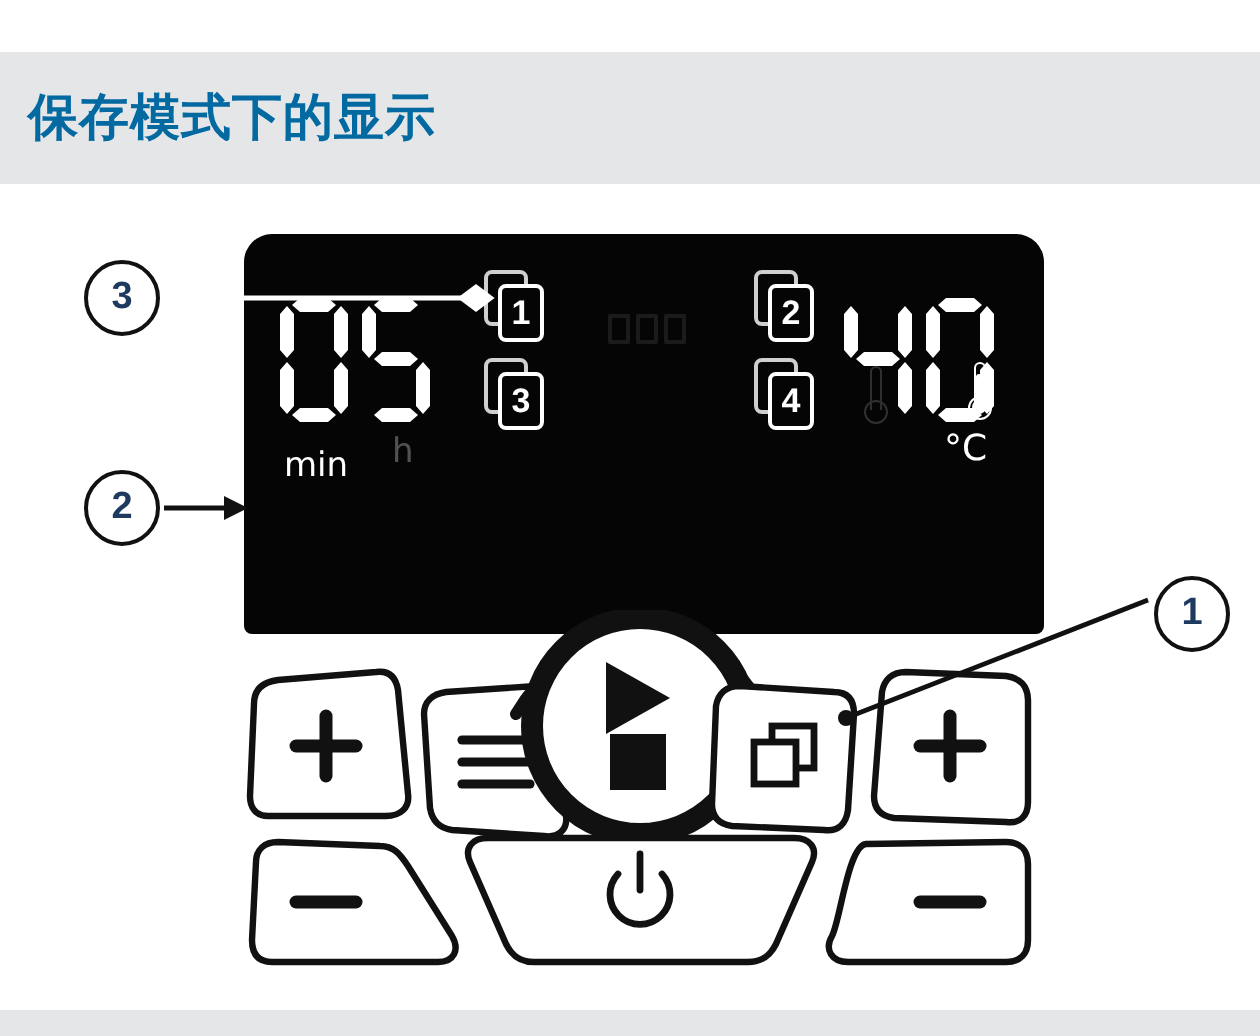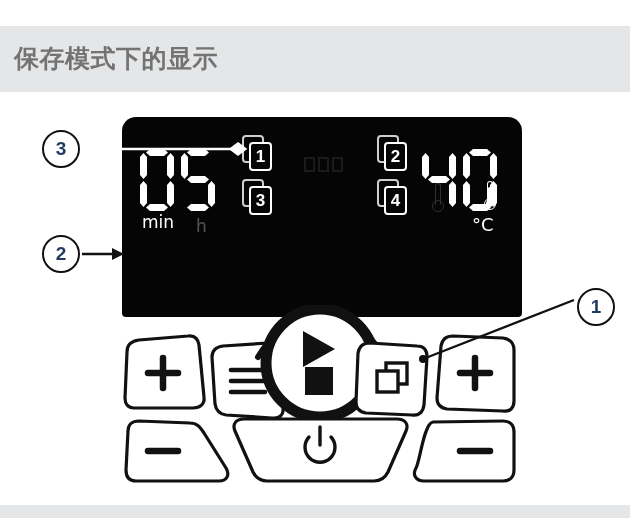--- a/index.html
+++ b/index.html
@@ -31,21 +31,21 @@
     top: 505px;
     height: 13px;
   }
   #page-title {
     position: absolute;
     left: 14px;
     top: 42px;
     font-size: 25px;
     font-weight: bold;
     letter-spacing: 0.5px;
-    color: #737373;
+    color: #0369a1;
     white-space: nowrap;
   }
 
   
   #device-figure {
     position: absolute;
     left: 0;
     top: 100px;
     width: 630px;
     height: 400px;
@@ -198,21 +198,21 @@
   }
 
   
   .unit-label {
     position: absolute;
     color: #ffffff;
     font-size: 17px;
     line-height: 1;
     font-family: "DejaVu Sans", sans-serif;
   }
-  #label-min { left: 20px; top: 97px; }
+  #label-min { left: 20px; top: 108px; }
   #label-h   { left: 74px; top: 101px; opacity: 0.30; }
   #label-degc{ left: 350px; top: 99px; font-size: 18px; }
 
   
   #keypad {
     position: absolute;
     left: 100px;
     top: 205px;
     width: 440px;
     height: 195px;

